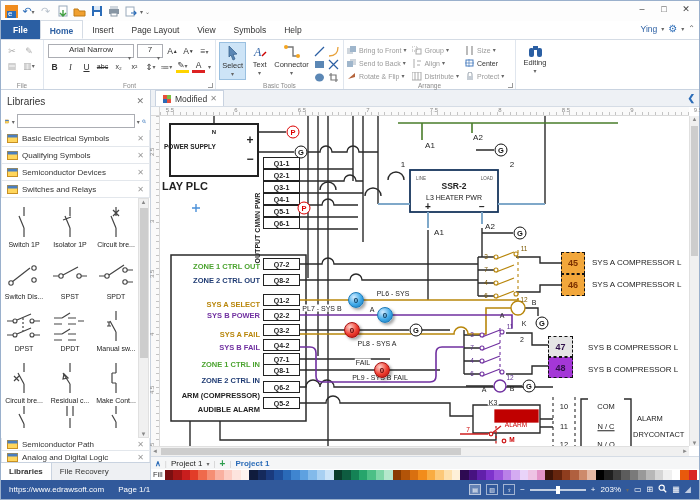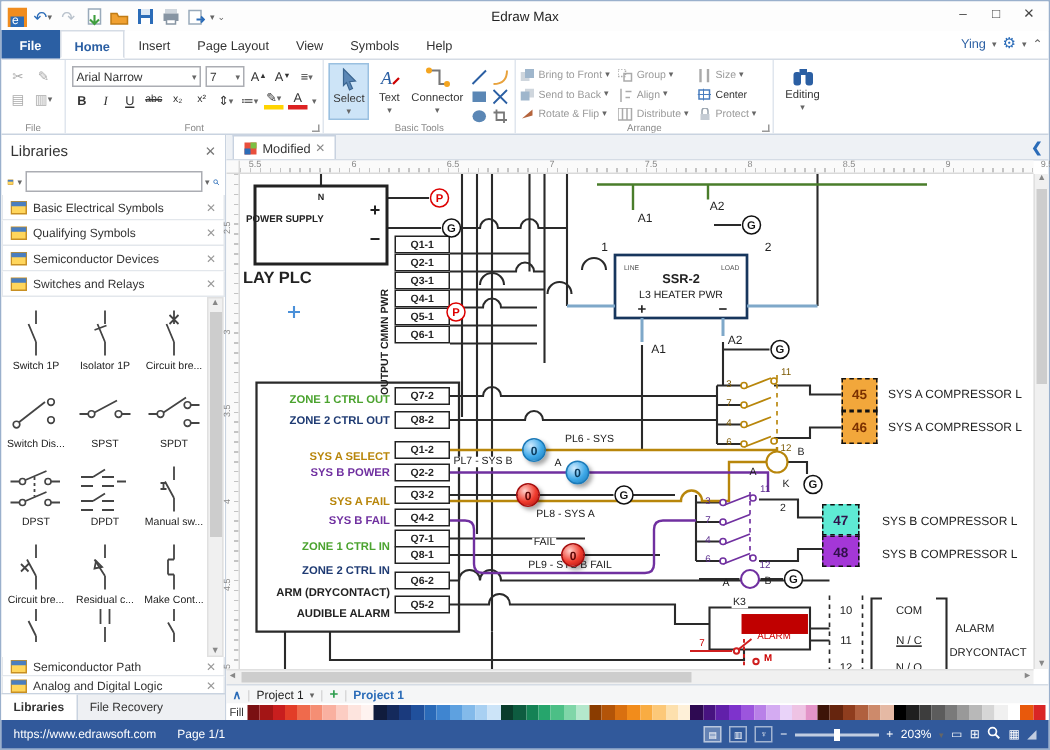--- a/index.html
+++ b/index.html
@@ -26,21 +26,21 @@
   .gear { color:#2b6cb8; font-size:10px; }
 
   
   #ribbon { position:absolute; top:39px; left:0; right:0; height:50px; background:#fff; border-bottom:1px solid #c9d3e0; display:flex; }
   .rgroup { position:relative; height:100%; padding:2px 3px 10px; }
   .rgroup + .rgroup { border-left:1px solid #e0e6ee; }
   .glabel { position:absolute; bottom:0; left:0; right:0; text-align:center; font-size:6.5px; color:#8a8a8a; }
   .launcher { position:absolute; bottom:1px; right:2px; width:5px; height:5px; border-right:1px solid #999; border-bottom:1px solid #999; }
   .iconrow { display:flex; gap:3px; margin:2px 1px; }
   .sicon { width:14px; height:13px; display:flex; align-items:center; justify-content:center; font-size:9px; color:#aaa; }
-  .combo { display:flex; align-items:center; border:1px solid #abadb3; background:#fff; height:14px; font-size:8px; padding:0 2px; color:#333; }
+  .combo { display:flex; align-items:center; border:1px solid #abadb3; background:#fff; height:14px; font-size:8px; padding:0 2px; color:#333;flex-direction:column; }
   .combo .caret { margin-left:auto; padding-left:3px; }
   .fmtbtn { min-width:13px; height:13px; display:flex; align-items:center; justify-content:center; font-size:8.5px; color:#333; }
   .bigbtn { width:32px; height:38px; display:flex; flex-direction:column; align-items:center; justify-content:flex-start; font-size:7.5px; color:#333; padding-top:2px; }
   .bigbtn.sel { background:#cde4f7; border:1px solid #9ac0e0; }
   .bigbtn .caret { margin-top:0; }
   .toolgrid { display:grid; grid-template-columns:14px 14px; grid-auto-rows:13px; margin:3px 0 0 2px; }
   .arr-col { display:flex; flex-direction:column; font-size:7px; color:#9a9a9a; line-height:13px; margin-top:2px; }
   .arr-item { display:flex; align-items:center; gap:2px; white-space:nowrap; }
   .arr-item .ai { width:10px; height:9px; display:inline-block; }
 
@@ -173,21 +173,20 @@
         </div>
         <div class="qicon">
           <svg width="12" height="12">
             <rect x="1" y="2" width="8" height="9" fill="#fff" stroke="#9ab"></rect>
             <path d="M6,8 h5 M9,6 l2,2 -2,2" stroke="#2b6cb8" fill="none" stroke-width="1.2"></path>
           </svg>
         </div>
         <span class="caret">▾</span>
         <span class="caret">⌄</span>
       </div>
-    <div id="title-text">Edraw Max</div>
     <div id="winbtns">
       <div class="winbtn">–</div>
       <div class="winbtn">□</div>
       <div class="winbtn">✕</div>
     </div>
   </div>
 
   <div id="tabrow">
     <div id="ribbon-tabs" style="display:flex;align-items:flex-end;">
         <div class="rtab file">File</div>
@@ -719,21 +718,21 @@
             <div class="qbox" style="left: 103px; top: 265px;">Q6-2</div>
             <div class="qbox" style="left: 103px; top: 281px;">Q5-2</div>
             <div class="llabel" style="left: 100px; top: 150px; color: rgb(75, 163, 47);">ZONE 1 CTRL OUT</div>
             <div class="llabel" style="left: 100px; top: 164px; color: rgb(31, 59, 115);">ZONE 2 CTRL OUT</div>
             <div class="llabel" style="left: 100px; top: 188px; color: rgb(184, 134, 11);">SYS A SELECT</div>
             <div class="llabel" style="left: 100px; top: 199px; color: rgb(112, 48, 160);">SYS B POWER</div>
             <div class="llabel" style="left: 100px; top: 218px; color: rgb(184, 134, 11);">SYS A FAIL</div>
             <div class="llabel" style="left: 100px; top: 231px; color: rgb(112, 48, 160);">SYS B FAIL</div>
             <div class="llabel" style="left: 100px; top: 248px; color: rgb(75, 163, 47);">ZONE 1 CTRL IN</div>
             <div class="llabel" style="left: 100px; top: 264px; color: rgb(31, 59, 115);">ZONE 2 CTRL IN</div>
-            <div class="llabel" style="left: 100px; top: 279px; color: rgb(34, 34, 34);">ARM (DRYCONTACT)</div>
+            <div class="llabel" style="left: 100px; top: 279px; color: rgb(34, 34, 34);">ARM (COMPRESSOR)</div>
             <div class="llabel" style="left: 100px; top: 293px; color: rgb(34, 34, 34);">AUDIBLE ALARM</div>
             <div class="dl" style="left: 54px; top: 16px; font-size: 6px; font-weight: bold;">N</div>
             <div class="dl al" style="left: 4px; top: 31px; font-size: 6.5px; font-weight: bold;">POWER SUPPLY</div>
             <div class="dl" style="left: 90px; top: 24px; font-size: 12px; font-weight: bold;">+</div>
             <div class="dl" style="left: 90px; top: 43px; font-size: 12px; font-weight: bold;">−</div>
             <div class="dl al" style="left: 2px; top: 70px; font-size: 11px; font-weight: bold;">LAY PLC</div>
             <div class="dl" style="left: 97px; top: 112px; font-size: 7px; font-weight: bold; transform: translate(-50%, -50%) rotate(-90deg);">OUTPUT CMMN PWR</div>
             <div class="dl" style="left: 270px; top: 30px; font-size: 8px;">A1</div>
             <div class="dl" style="left: 318px; top: 22px; font-size: 8px;">A2</div>
             <div class="dl" style="left: 243px; top: 49px; font-size: 8px;">1</div>
@@ -793,21 +792,21 @@
             <div class="pg" style="left: 360px; top: 117px; border-color: rgb(17, 17, 17); color: rgb(17, 17, 17);">G</div>
             <div class="pg" style="left: 256px; top: 214px; border-color: rgb(17, 17, 17); color: rgb(17, 17, 17);">G</div>
             <div class="pg" style="left: 382px; top: 207px; border-color: rgb(17, 17, 17); color: rgb(17, 17, 17);">G</div>
             <div class="pg" style="left: 369px; top: 270px; border-color: rgb(17, 17, 17); color: rgb(17, 17, 17);">G</div>
             <div class="lamp blue" style="left: 196px; top: 184px;">0</div>
             <div class="lamp blue" style="left: 225px; top: 199px;">0</div>
             <div class="lamp red" style="left: 192px; top: 214px;">0</div>
             <div class="lamp red" style="left: 222px; top: 254px;">0</div>
             <div class="tbox" style="left: 401px; top: 136px; width: 24px; height: 22px; background: rgb(242, 167, 59); color: rgb(123, 48, 0);">45</div>
             <div class="tbox" style="left: 401px; top: 158px; width: 24px; height: 22px; background: rgb(242, 167, 59); color: rgb(123, 48, 0);">46</div>
-            <div class="tbox" style="left: 388px; top: 220px; width: 25px; height: 21px; background: #5eead4; color: rgb(48, 16, 74);">47</div>
+            <div class="tbox" style="left: 388px; top: 220px; width: 25px; height: 21px; background: #e5e5e5; color: rgb(48, 16, 74);">47</div>
             <div class="tbox" style="left: 388px; top: 241px; width: 25px; height: 21px; background: rgb(164, 55, 215); color: rgb(48, 16, 74);">48</div>
           </div>
       </div>
 
       <div id="vscroll">▲<div class="thumb"></div><div style="position:absolute;bottom:0;left:0;right:0;">▼</div></div>
       <div id="hscroll">
           <span class="sa" style="left:1px;">◄</span>
           <div class="thumb"></div>
           <span class="sa" style="right:1px;">►</span>
         </div>

